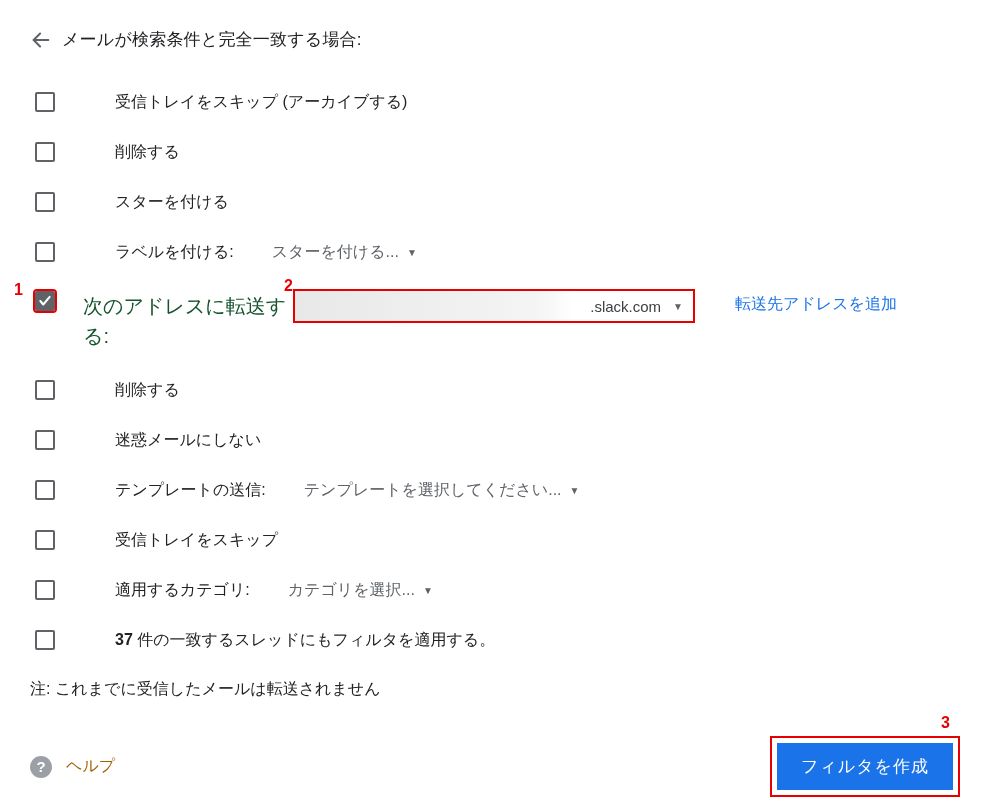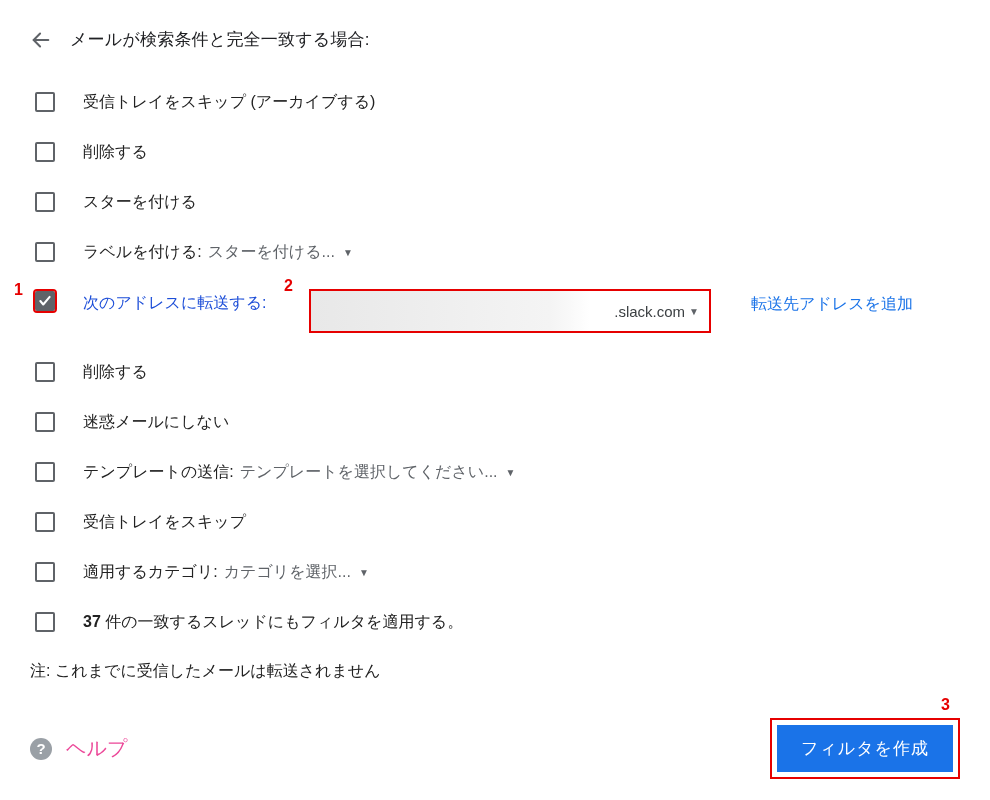--- a/index.html
+++ b/index.html
@@ -15,21 +15,21 @@
   }
 
   .container {
     padding: 28px 30px 20px 30px;
     position: relative;
   }
 
   .header-row {
     display: flex;
     align-items: center;
-    gap: 18px;
+    gap: 10px;
     margin-bottom: 40px;
   }
 
   .back-arrow {
     color: #5f6368;
     cursor: pointer;
     display: flex;
     align-items: center;
   }
 
@@ -38,20 +38,21 @@
     color: #202124;
     letter-spacing: 0.2px;
   }
 
   .option-row {
     display: flex;
     align-items: center;
     margin-bottom: 28px;
     min-height: 22px;
     position: relative;
+    gap: 32px;
   }
 
   .checkbox {
     width: 20px;
     height: 20px;
     border: 2px solid #5f6368;
     border-radius: 2px;
     margin-left: 5px;
     margin-right: 28px;
     flex-shrink: 0;
@@ -99,36 +100,36 @@
 
   .forward-row {
     display: flex;
     align-items: flex-start;
     margin-bottom: 28px;
     position: relative;
   }
 
   .forward-label-wrap {
     width: 210px;
-    font-size: 16px;
-    color: #1d4ed8;
+    font-size: 20px;
+    color: #14532d;
     line-height: 1.5;
-    margin-right: 16px;
+    margin-right: 0;
   }
 
   .forward-dropdown {
     border: 2px solid #e60000;
     background: linear-gradient(to right, #e8e8e8 0%, #f4f4f4 60%, #f9f9f9 65%, #ffffff 70%);
-    height: 44px;
+    height: 34px;
     width: 402px;
     display: flex;
     align-items: center;
     justify-content: flex-end;
     padding-right: 10px;
-    gap: 4px;
+    gap: 12px;
     cursor: pointer;
     margin-top: -2px;
     margin-left: 0px;
   }
 
   .forward-value {
     color: #3c4043;
     font-size: 15px;
   }
 
@@ -175,22 +176,22 @@
     border-radius: 50%;
     background: #9aa0a6;
     color: #fff;
     font-size: 15px;
     display: flex;
     align-items: center;
     justify-content: center;
     font-weight: 700;
   }
   .help-text {
-    color: #ec4899;
-    font-size: 20px;
+    color: #a16207;
+    font-size: 16px;
   }
 
   .create-button-wrap {
     position: relative;
     padding: 5px;
     border: 2px solid #e60000;
   }
   .create-button {
     background: #1a73e8;
     color: #fff;

